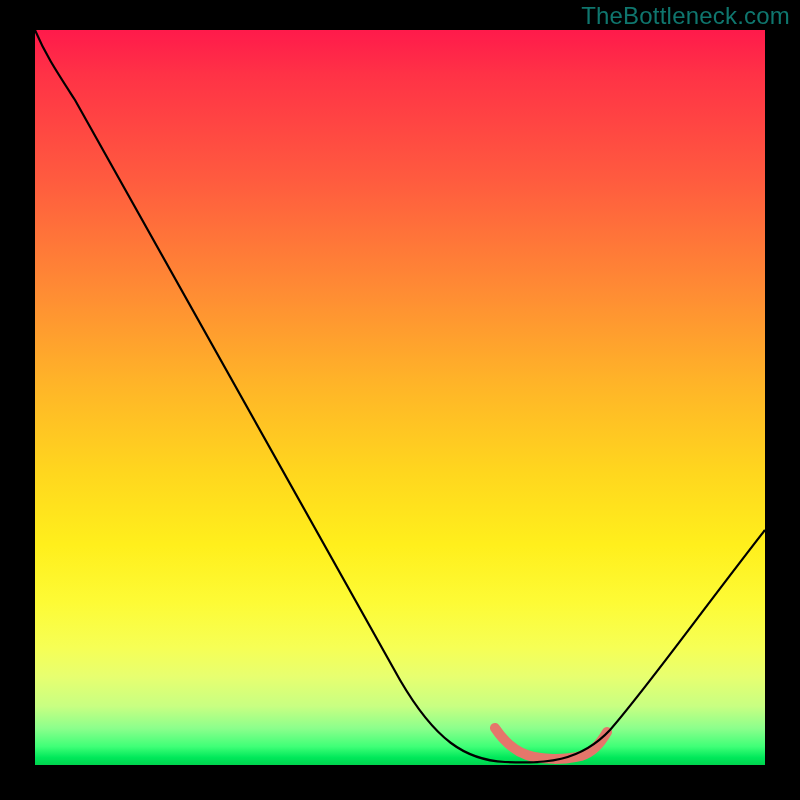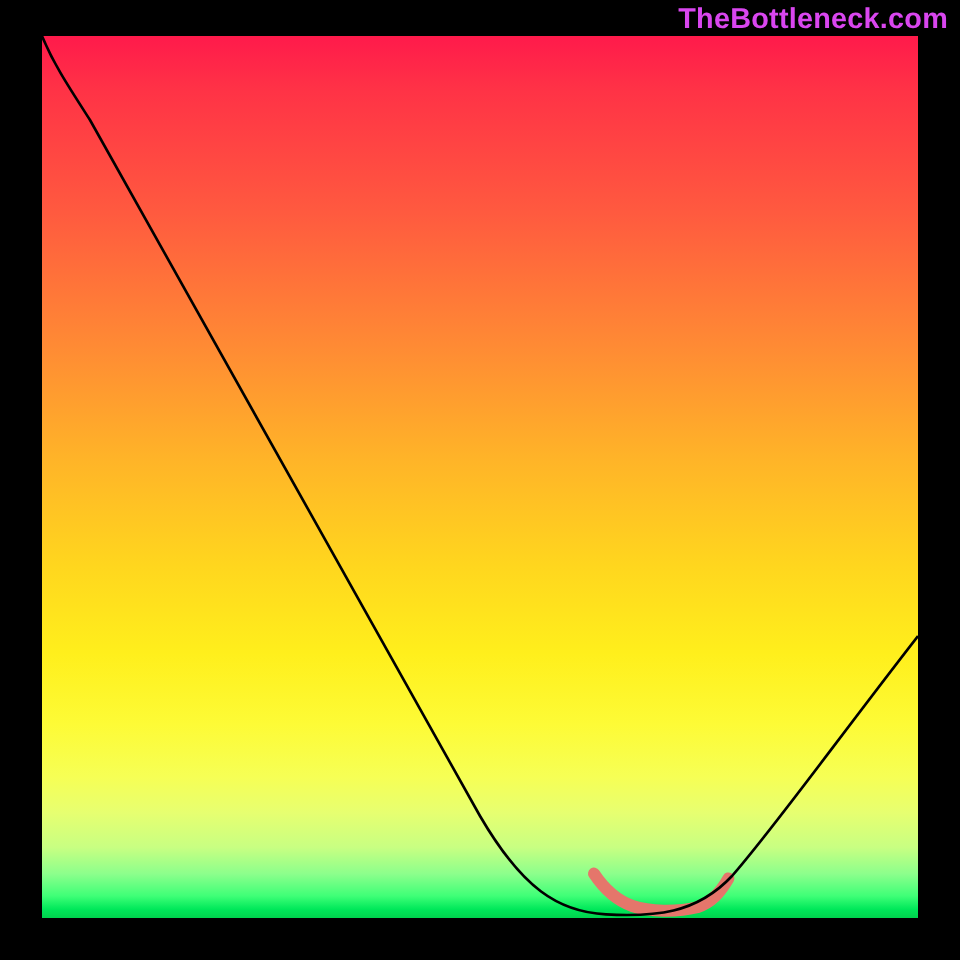--- a/index.html
+++ b/index.html
@@ -9,22 +9,22 @@
     width: 800px;
     height: 800px;
     background: #000;
   }
   .watermark {
     position: absolute;
     top: 2px;
     right: 10px;
     font-family: Arial, Helvetica, sans-serif;
     font-size: 24px;
-    font-weight: 700;
-    color: #d946ef;
+    font-weight: 400;
+    color: #0f766e;
     letter-spacing: 0.2px;
     z-index: 5;
   }
   .plot {
     position: absolute;
     left: 35px;
     top: 30px;
     width: 730px;
     height: 735px;
     overflow: hidden;

